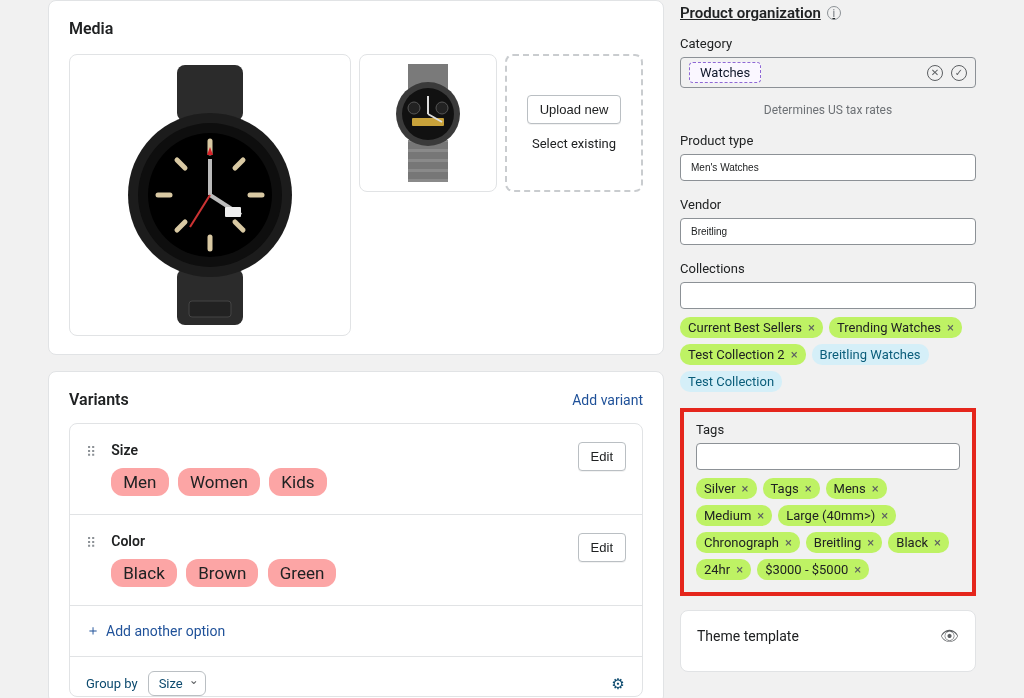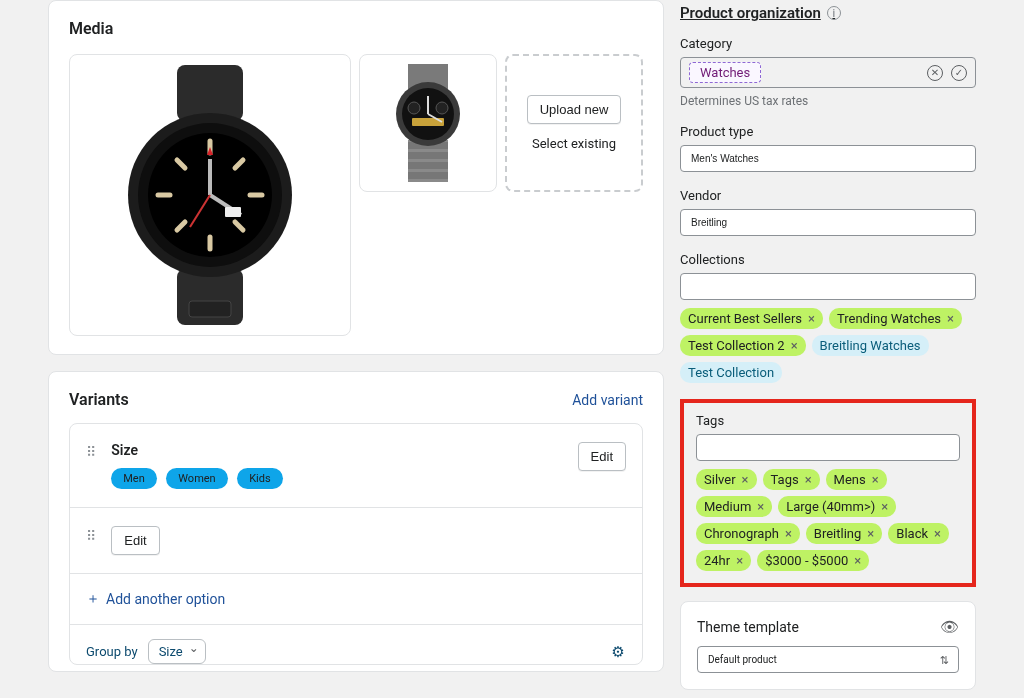--- a/index.html
+++ b/index.html
@@ -53,21 +53,22 @@
   }
   .field-label {
     font-size: 13px;
     color: #202223;
     margin: 0 0 6px 0;
     display: block;
   }
   .helper {
     font-size: 12px;
     color: #6d7175;
-    margin-top: 6px;
+    margin-top: 15px;
+    text-align: center;
   }
   .input, .select {
     width: 100%;
     border: 1px solid #8c9196;
     border-radius: 4px;
     padding: 7px 10px;
     font-size: 10px;
     background: #fff;
     color: #202223;
   }
@@ -87,21 +88,21 @@
   .category-box {
     display: flex;
     align-items: center;
     border: 1px solid #8c9196;
     border-radius: 4px;
     padding: 4px 8px;
     gap: 8px;
   }
   .category-chip {
     border: 1px dashed #8e68d4;
-    color: #701a75;
+    color: #0f172a;
     background: #faf7ff;
     padding: 2px 10px;
     border-radius: 4px;
     font-size: 13px;
   }
   .cat-actions { margin-left: auto; display: flex; gap: 8px; color: #5c5f62;}
   .circle-icon {
     width: 16px; height: 16px; border: 1.5px solid #5c5f62; border-radius: 50%; display:inline-flex; align-items:center; justify-content:center; font-size:10px;
   }
   .chip-row { display: flex; flex-wrap: wrap; gap: 6px; margin-top: 8px; }
@@ -185,24 +186,24 @@
     color:#8c9196;
     font-size:14px;
     margin-top:2px;
     cursor:grab;
     user-select:none;
     letter-spacing: 1px;
   }
   .v-body { flex:1; }
   .v-name { font-size:14px; font-weight:600; margin-bottom:10px;}
   .opt-chip {
-    background:#0ea5e9;
+    background:#fca5a5;
     border-radius:12px;
     padding:4px 12px;
-    font-size:11px;
+    font-size:17px;
     display:inline-block;
     margin-right:6px;
   }
   .v-add {
     padding:16px;
     color:#1f5199;
     cursor:pointer;
     display:flex;
     align-items:center;
     gap:6px;
@@ -314,20 +315,28 @@
               <span class="opt-chip">Men</span>
               <span class="opt-chip">Women</span>
               <span class="opt-chip">Kids</span>
             </div>
           </div>
           <button class="btn">Edit</button>
         </div>
 
         <div class="v-row">
           <span class="drag">⠿</span>
+          <div class="v-body">
+            <div class="v-name">Color</div>
+            <div>
+              <span class="opt-chip">Black</span>
+              <span class="opt-chip">Brown</span>
+              <span class="opt-chip">Green</span>
+            </div>
+          </div>
           <button class="btn">Edit</button>
         </div>
 
         <div class="v-add">
           <span>＋</span>
           <span>Add another option</span>
         </div>
 
         <div class="v-footer">
           <span>Group by</span>
@@ -435,19 +444,16 @@
             <span class="x">×</span>
           </span>
       </div>
     </div>
 
     <div class="card" style="padding:16px;">
       <div class="eye-row">
         <span style="font-size:14px;">Theme template</span>
         <span class="eye">👁</span>
       </div>
-      <div class="select-wrap">
-        <div class="input" style="padding-right:28px;">Default product</div>
-      </div>
     </div>
 
   </div>
 </div>
 
 </body></html>

